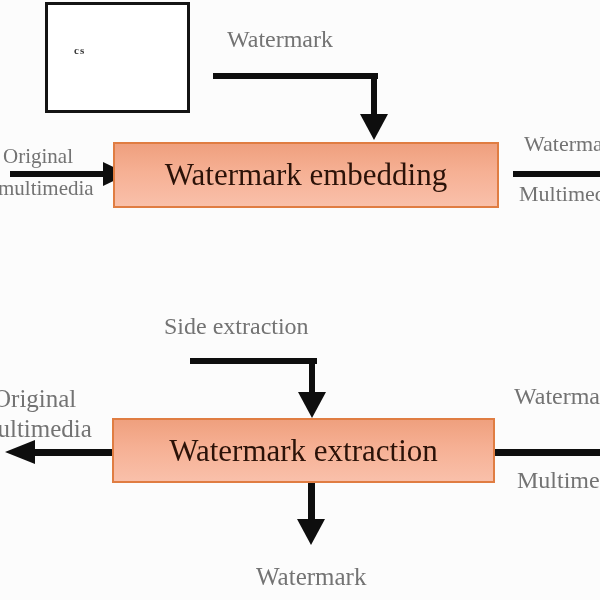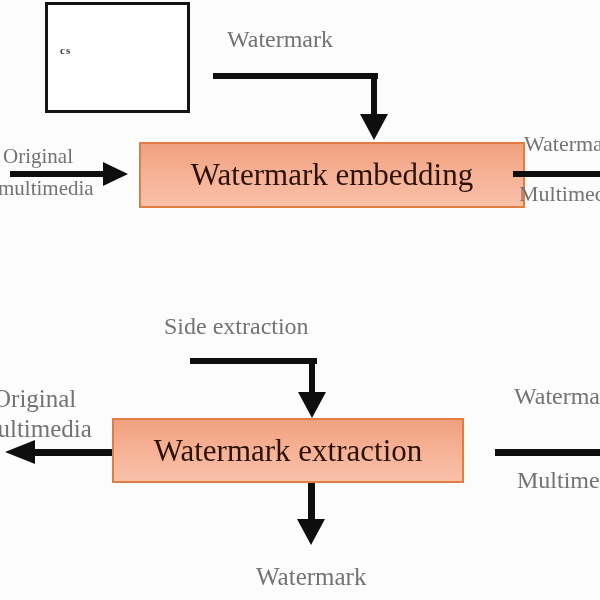--- a/index.html
+++ b/index.html
@@ -11,35 +11,35 @@
     font-family:"Liberation Serif","DejaVu Serif",serif;
     color:#111;
   }
   .abs{position:absolute;}
   
   .cs-box{
     left:45px;top:2px;width:139px;height:105px;
     background:#fff;border:3px solid #141414;
   }
   .cs-label{
-    left:60px;top:44px;font-size:11px;font-weight:bold;color:#3a3a3a;
+    left:74px;top:44px;font-size:11px;font-weight:bold;color:#3a3a3a;
     letter-spacing:1px;font-family:"Liberation Serif","DejaVu Serif",serif;
   }
   
   .process-box{
     background:linear-gradient(180deg,var(--box-top,#efa07e) 0%,var(--box-mid,#f6b094) 45%,var(--box-bot,#f9c0aa) 100%);
     border:2px solid var(--box-border,#e07d42);
     display:flex;align-items:center;justify-content:center;
     box-sizing:border-box;
   }
   .process-label{
     font-size:31px;color:#2b1208;white-space:nowrap;
   }
-  .embed-box{left:139px;top:142px;width:386px;height:66px;}
-  .extract-box{left:112px;top:418px;width:352px;height:65px;}
+  .embed-box{left:113px;top:142px;width:386px;height:66px;}
+  .extract-box{left:112px;top:418px;width:383px;height:65px;}
   
   .lbl{white-space:nowrap;color:#737373;}
   .lbl-24{font-size:24px;}
   .lbl-22{font-size:22px;}
   .lbl-21{font-size:21px;}
   .lbl-25{font-size:25px;}
   
   .line{background:var(--line,#0e0e0e);}
   
   .head-down{

